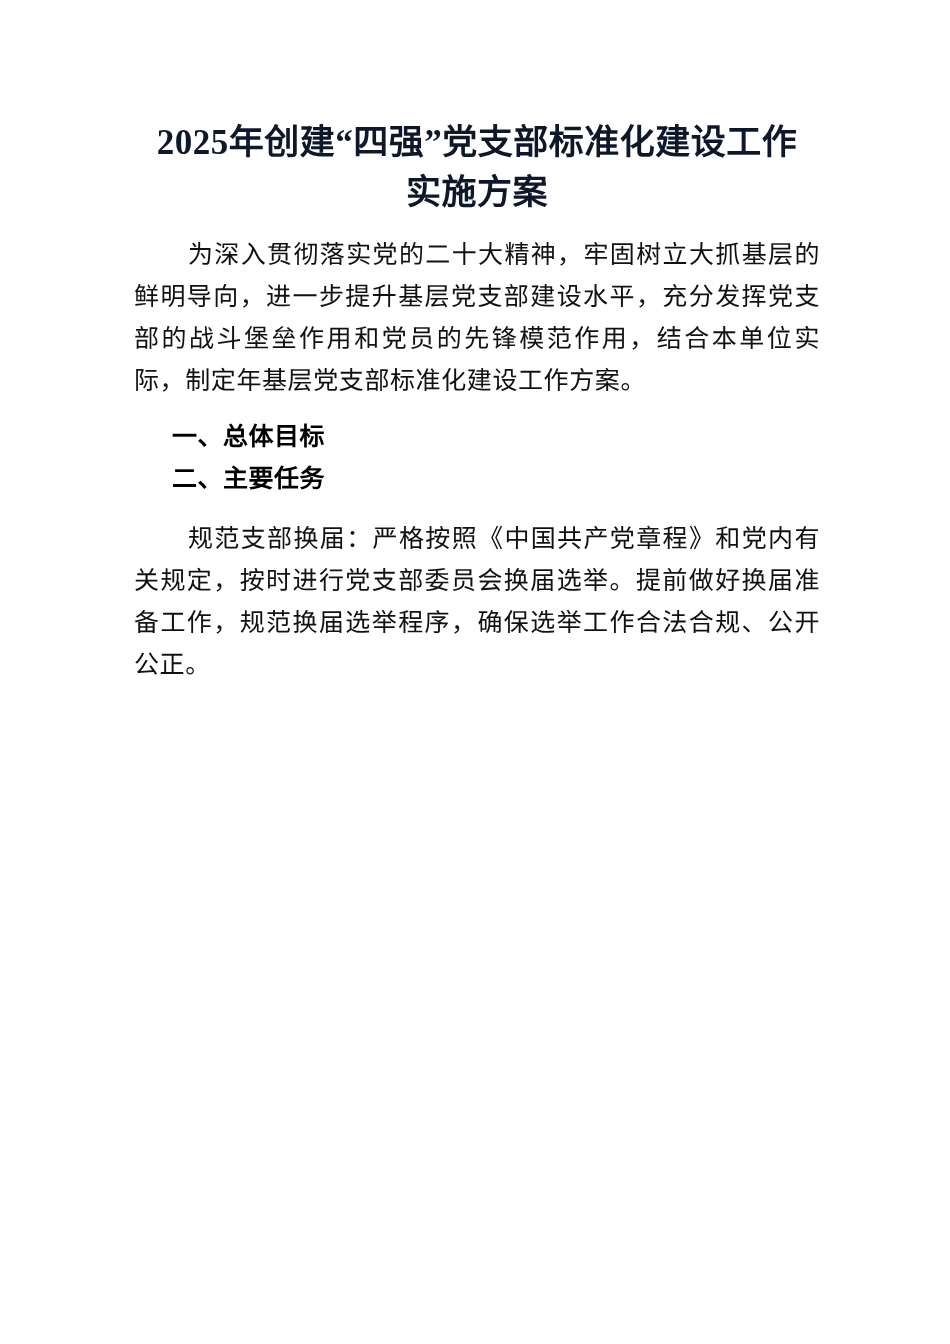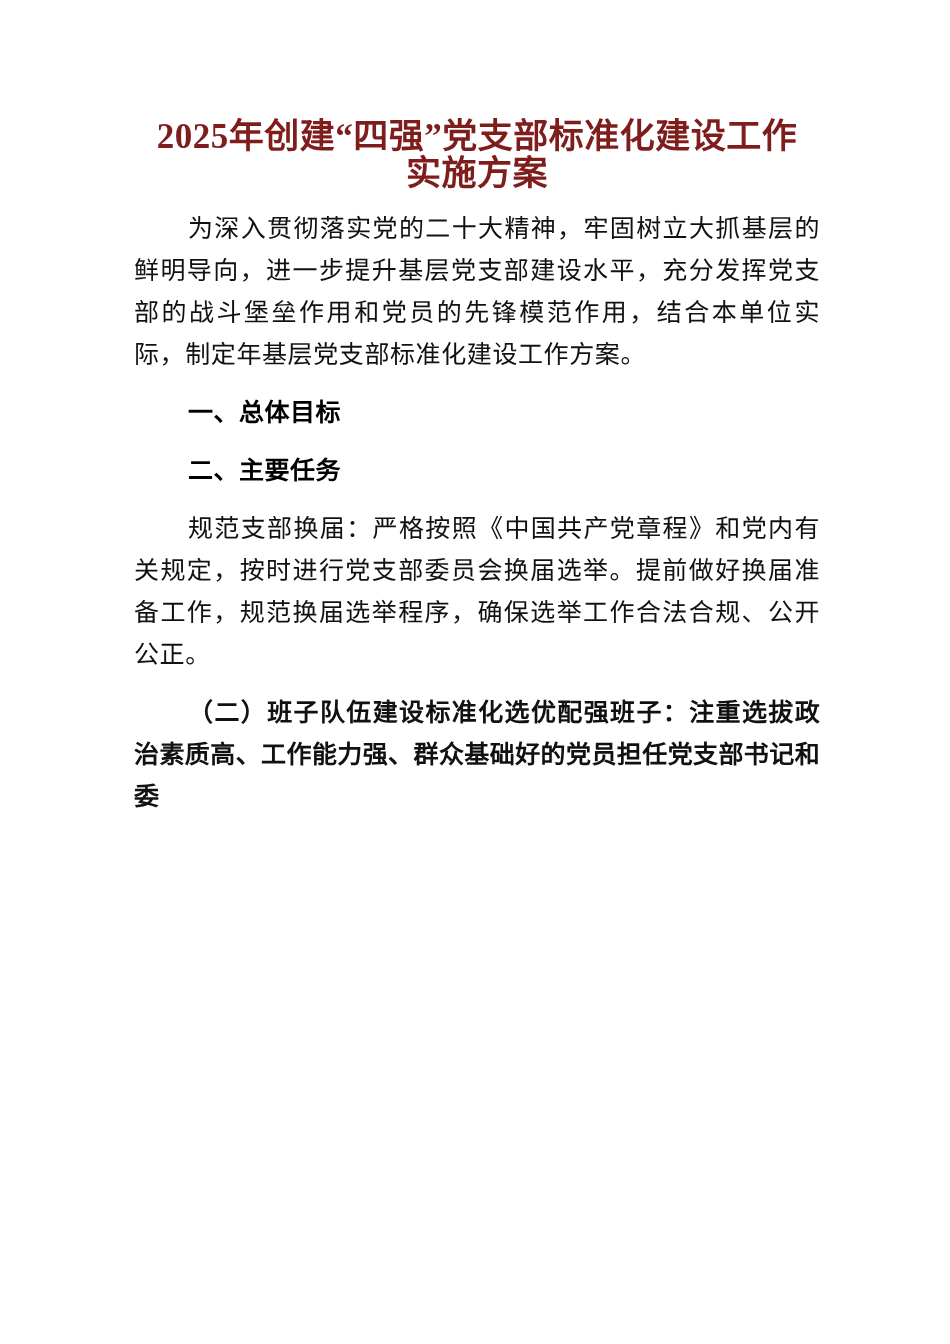--- a/index.html
+++ b/index.html
@@ -28,31 +28,31 @@
   }
 
   
   .doc-title {
     margin: 0;
     padding-top: 118px;
     text-align: center;
     font-family: "Liberation Serif", "DejaVu Serif", serif;
     font-weight: bold;
     font-size: 35px;
-    line-height: 37px;
-    color: #7f1d1d;
+    line-height: 50px;
+    color: #0f172a;
     letter-spacing: 0.5px;
     white-space: pre-line;
   }
 
   
   .section-heading {
-    margin: 16px;
+    margin: 0;
     padding-left: 54px;
-    font-family: Liberation Serif, serif;
+    font-family: Liberation Mono, monospace;
     font-weight: bold;
     font-size: 25px;
     line-height: 42px;
     color: #000000;
     letter-spacing: 0.5px;
   }
 
   
   .para {
     margin: 16px;
@@ -84,18 +84,17 @@
   <div class="content">
 
     <h1 class="doc-title">2025年创建“四强”党支部标准化建设工作
 实施方案</h1>
 
     <div id="body-blocks">
         <p class="para">为深入贯彻落实党的二十大精神，牢固树立大抓基层的鲜明导向，进一步提升基层党支部建设水平，充分发挥党支部的战斗堡垒作用和党员的先锋模范作用，结合本单位实际，制定年基层党支部标准化建设工作方案。</p>
         <h2 class="section-heading">一、总体目标</h2>
         <h2 class="section-heading">二、主要任务</h2>
         <p class="para">规范支部换届：严格按照《中国共产党章程》和党内有关规定，按时进行党支部委员会换届选举。提前做好换届准备工作，规范换届选举程序，确保选举工作合法合规、公开公正。</p>
-        <p class="para semi">（二）班子队伍建设标准化选优配强班子：注重选拔政治素质高、工作能力强、群众基础好的党员担任党支部书记和委</p>
       </div>
 
     <div class="tail-space"></div>
   </div>
 </div>
 
 </body></html>

